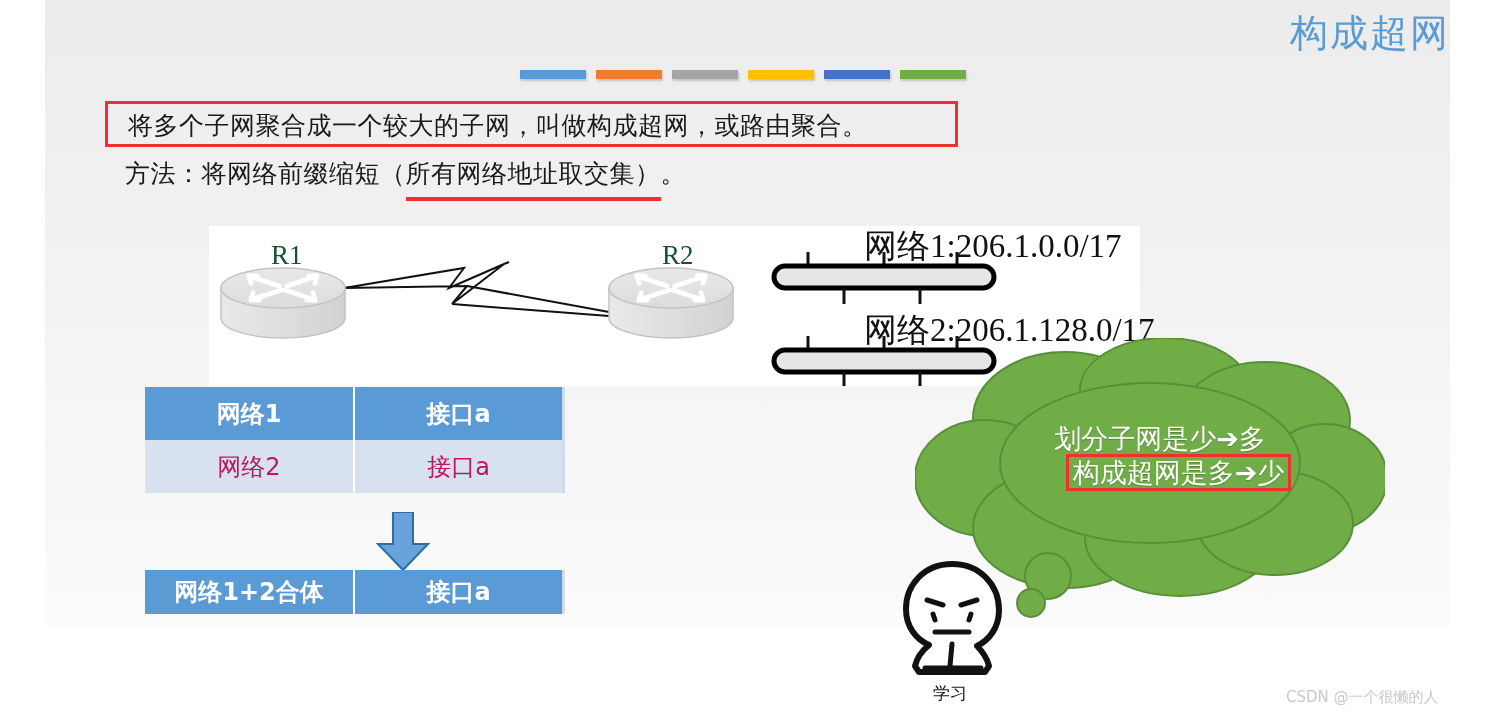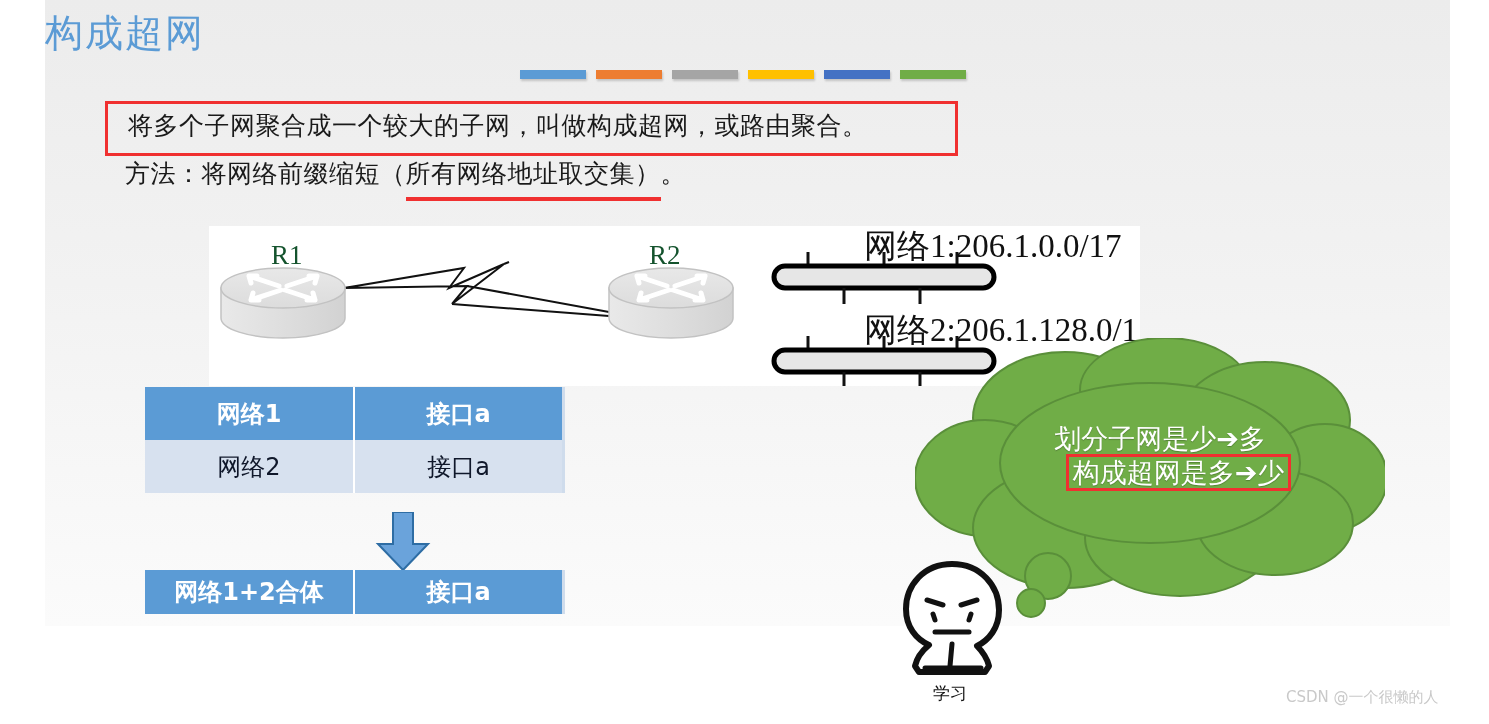--- a/index.html
+++ b/index.html
@@ -9,30 +9,30 @@
     overflow:hidden;position:relative;
   }
   #slide{
     position:absolute;left:45px;top:0;width:1405px;height:626px;
     background:linear-gradient(180deg,#ececec 0%,#f2f2f2 45%,#f7f7f7 75%,#fbfbfb 100%);
     overflow:visible;
   }
 
   
   .title{
-    position:absolute;left:0;top:8px;width:1405px;text-align:left;
+    position:absolute;left:0;top:8px;width:1405px;text-align:right;
     font-family:"DejaVu Sans","Liberation Sans",sans-serif;
     font-size:38px;color:#5b9bd5;letter-spacing:2px;font-weight:400;
   }
   .bars{position:absolute;left:475px;top:70px;display:flex;gap:10px;}
   .bars span{display:block;width:66px;height:9px;box-shadow:1px 2px 2px rgba(0,0,0,.18);}
 
   
   .line1-wrap{
-    position:absolute;left:60px;top:101px;width:853px;height:55px;
+    position:absolute;left:60px;top:101px;width:853px;height:46px;
     border:3px solid #f03030;box-sizing:border-box;background:transparent;
   }
   .line1{
     position:absolute;left:20px;top:5px;font-size:25px;color:#1a1a1a;
     white-space:nowrap;letter-spacing:.5px;
   }
   .line2{
     position:absolute;left:80px;top:157px;font-size:25px;color:#1a1a1a;
     white-space:nowrap;letter-spacing:.5px;
   }
@@ -54,21 +54,21 @@
   }
 
   
   .tbl{position:absolute;display:flex;box-shadow:3px 0 0 #cfdcec;justify-content:space-between;}
   .cell{
     display:flex;align-items:center;justify-content:center;
     font-family:"DejaVu Sans","Liberation Sans",sans-serif;
     font-size:24px;box-sizing:border-box;
   }
   .hdr{background:#5b9bd5;color:#ffffff;font-weight:bold;}
-  .alt{background:#d7e1ef;color:#0f172a;font-weight:normal;}
+  .alt{background:#d7e1ef;color:#be185d;font-weight:normal;}
   .divider{border-left:2px solid #ffffff;}
 
   .arrow-down{position:absolute;left:330px;top:512px;}
 
   
   .cloud{position:absolute;left:915px;top:338px;}
   .cloud-text{
     position:absolute;left:1010px;top:423px;width:300px;text-align:center;
     color:#ffffff;font-family:"DejaVu Sans","Liberation Sans",sans-serif;
     font-size:27px;line-height:31px;text-shadow:0 1px 1px rgba(0,0,0,.25);
@@ -164,24 +164,24 @@
         <line x1="34" y1="0" x2="34" y2="16" stroke="#111" stroke-width="3"></line>
         <line x1="110" y1="0" x2="110" y2="16" stroke="#111" stroke-width="3"></line>
         <line x1="183" y1="0" x2="183" y2="16" stroke="#111" stroke-width="3"></line>
         <rect x="0" y="14" width="220" height="22" rx="11" ry="11" fill="#e6e6e6" stroke="#000" stroke-width="5"></rect>
         <line x1="70" y1="36" x2="70" y2="52" stroke="#111" stroke-width="3"></line>
         <line x1="146" y1="36" x2="146" y2="52" stroke="#111" stroke-width="3"></line>
       </g>
     </svg>
 
     <div class="rtr-label" style="left:62px;top:14px;">R1</div>
-    <div class="rtr-label" style="left:440px;top:14px;">R2</div>
+    <div class="rtr-label" style="left:453px;top:14px;">R2</div>
 
     <div class="netlabel" style="left:655px;top:-2px;">网络1:206.1.0.0/17</div>
-    <div class="netlabel" style="left:655px;top:82px;">网络2:206.1.128.0/1</div>
+    <div class="netlabel" style="left:655px;top:82px;">网络2:206.1.128.0/17</div>
   </div>
 
   <div class="tbl" style="left:100px;top:387px;width:417px;flex-direction:column;">
     <div style="display:flex;height:53px;">
       <div class="cell hdr" style="width:208px;">网络1</div>
       <div class="cell hdr divider" style="width:209px;">接口a</div>
     </div>
     <div style="display:flex;height:53px;">
       <div class="cell alt" style="width:208px;">网络2</div>
       <div class="cell alt divider" style="width:209px;">接口a</div>

